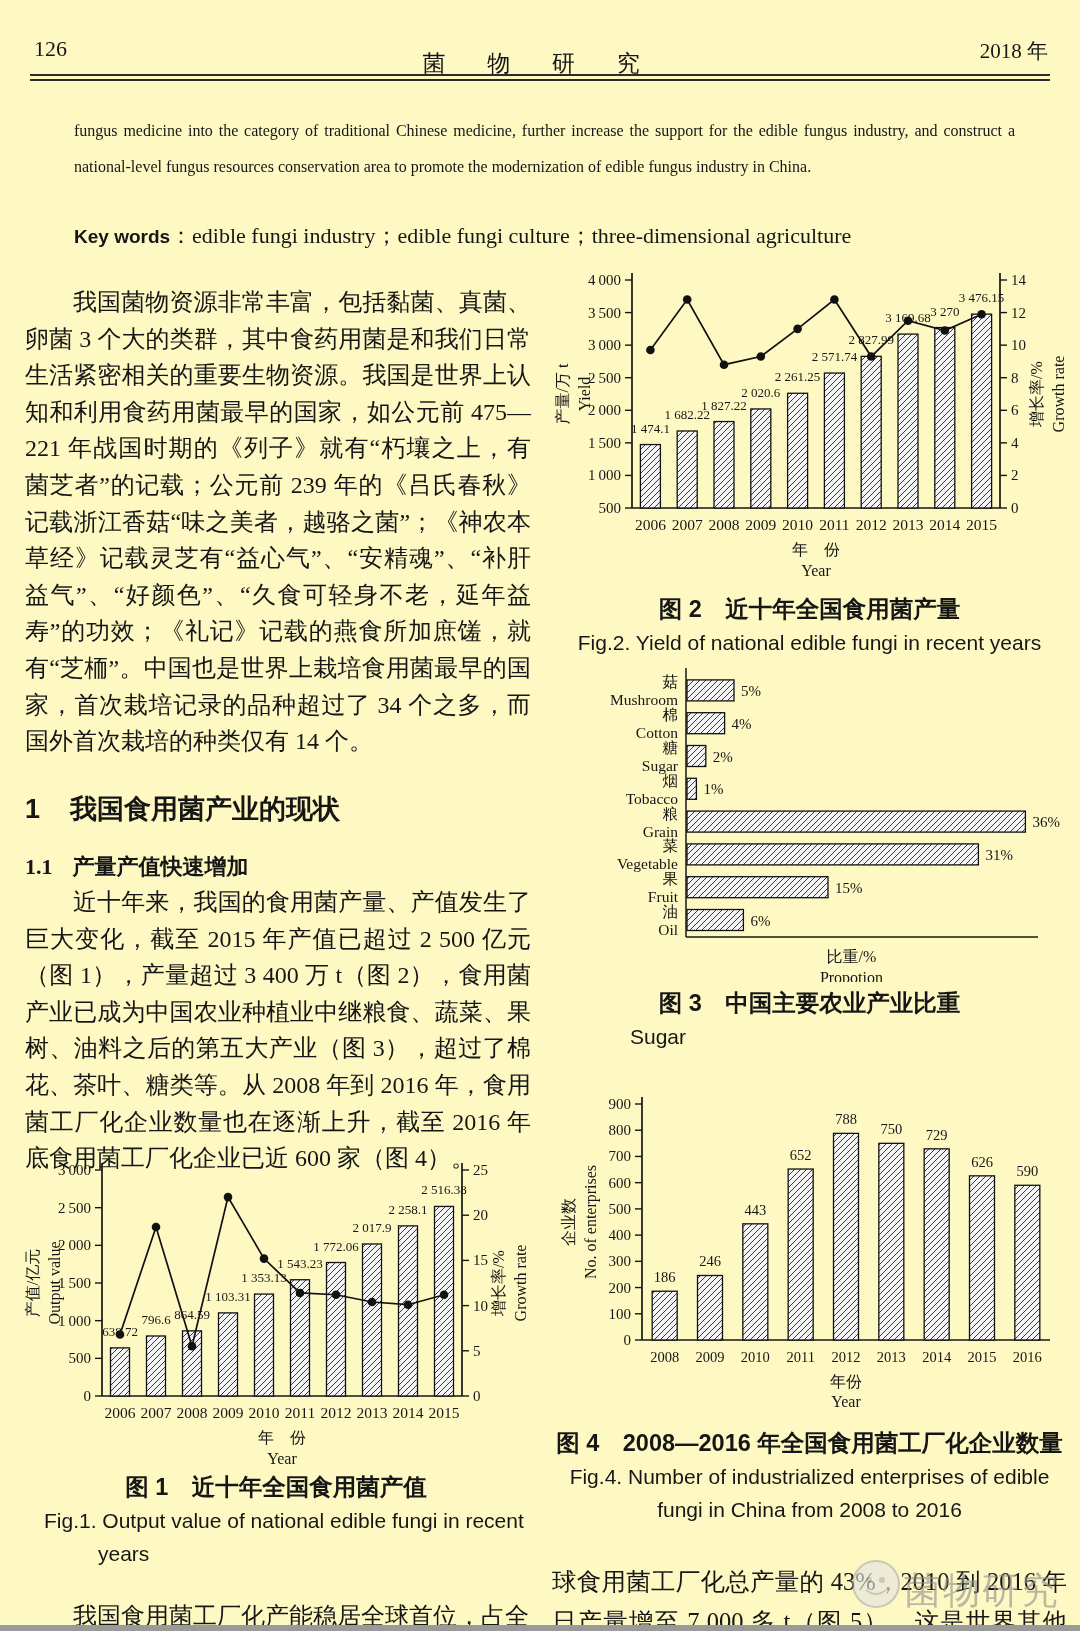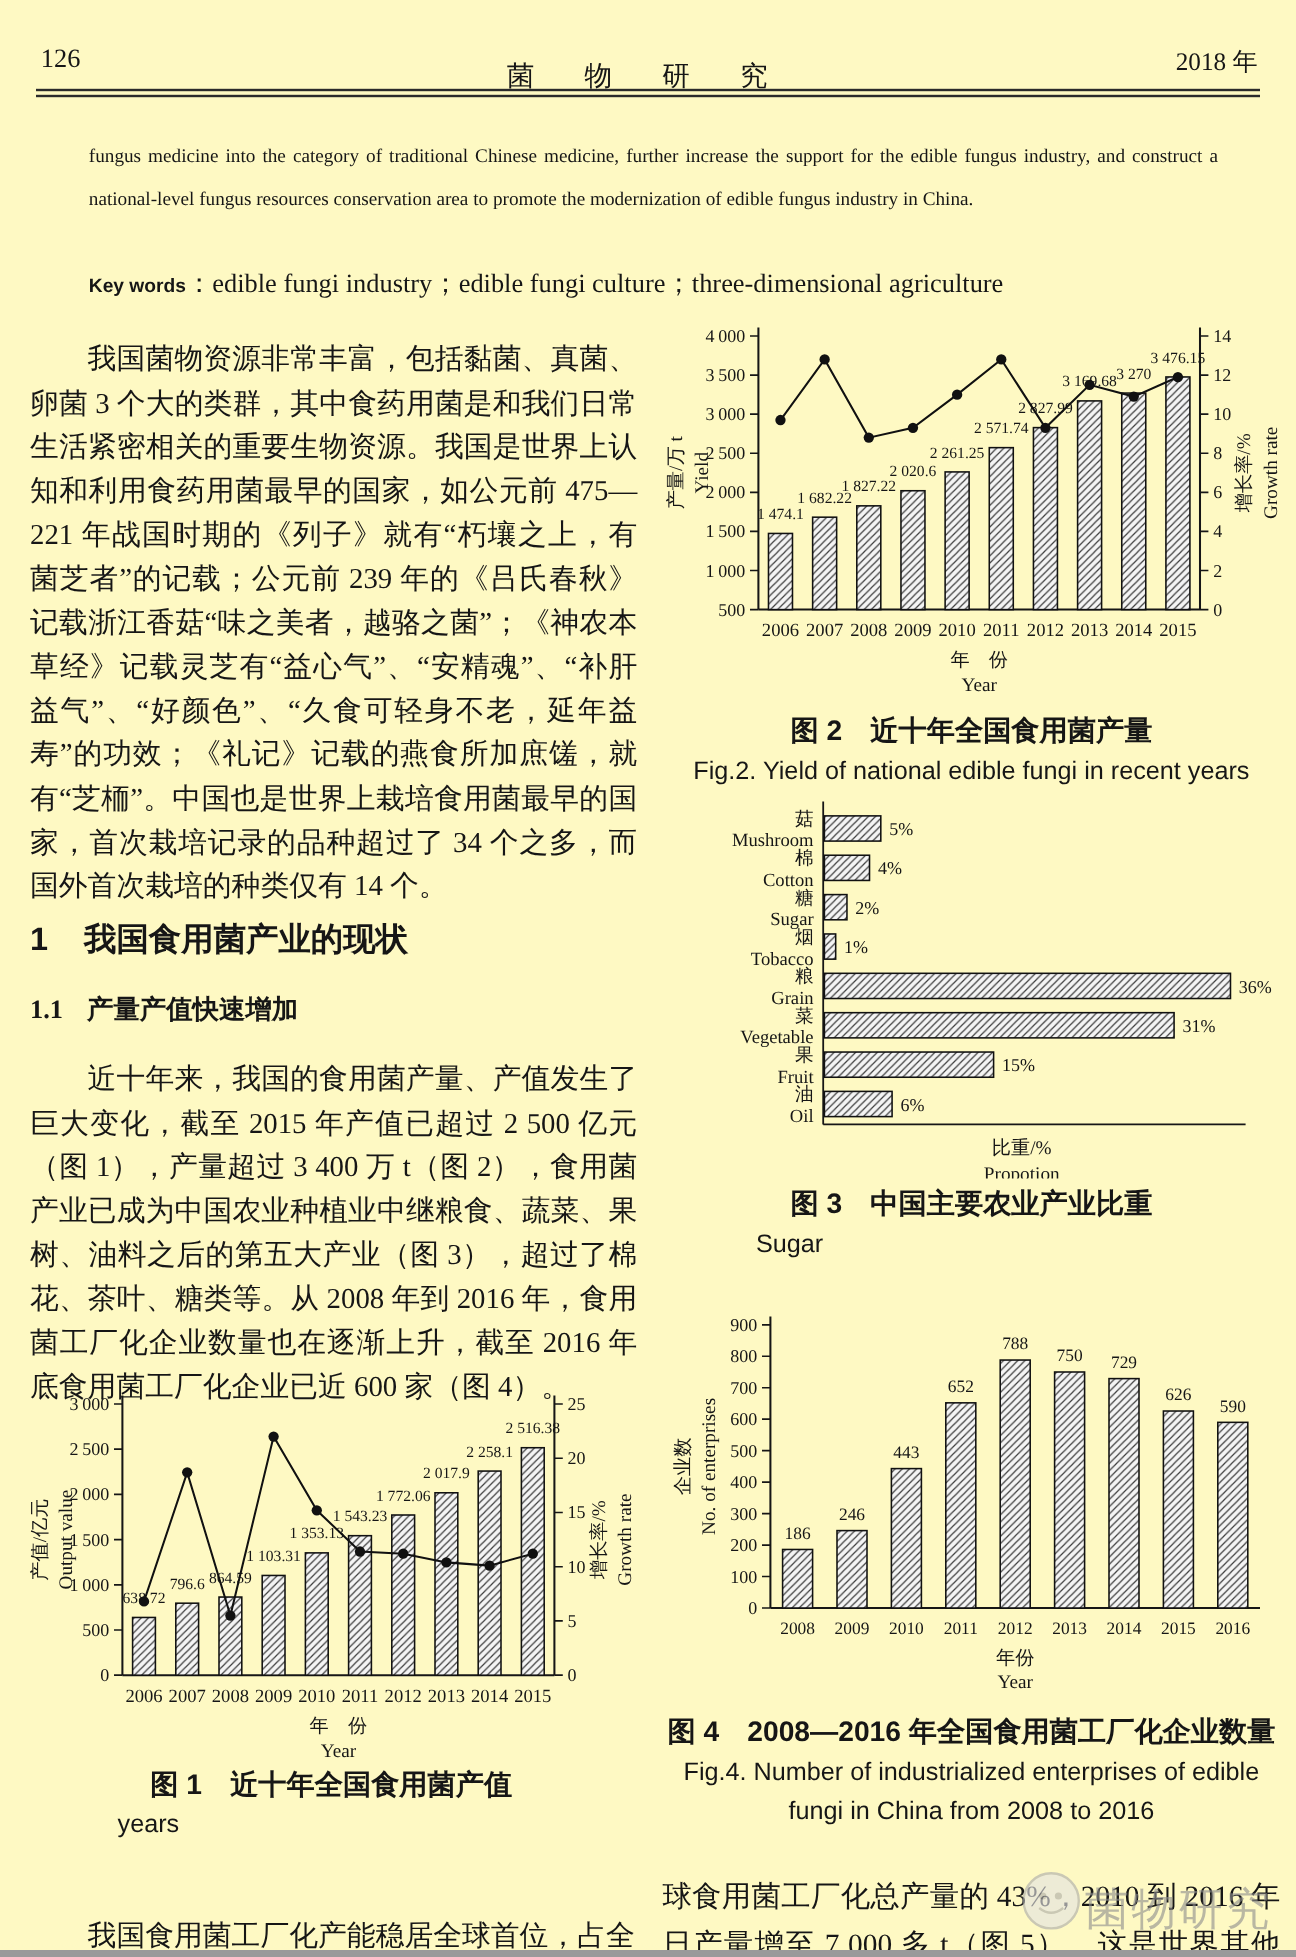--- a/index.html
+++ b/index.html
@@ -8,25 +8,25 @@
   
   .hdr{position:absolute;top:34px;left:32px;right:32px;height:32px;}
   .pnum{position:absolute;left:2px;top:2px;font-size:22px;}
   .jtitle{position:absolute;left:0;right:0;top:14px;text-align:center;font-size:23px;letter-spacing:18px;}
   .jyear{position:absolute;right:0;top:3px;font-size:21px;}
   .rule{position:absolute;left:30px;right:30px;top:74px;height:3px;
         border-top:2px solid #2b2b2b;border-bottom:2px solid #2b2b2b;}
   
   .abstract{position:absolute;left:74px;width:941px;top:97px;font-size:16px;line-height:35.5px;text-align:justify;}
   .kw{position:absolute;left:74px;width:941px;top:199px;font-size:22px;}
-  .kw .kwlab{font-family:"Liberation Sans",sans-serif;font-weight:700;font-size:16px;}
+  .kw .kwlab{font-family:"Liberation Sans",sans-serif;font-weight:700;font-size:19px;}
   
   .zh{font-size:24px;line-height:36.6px;text-align:justify;}
   .ind{text-indent:2em;}
-  .blk{position:absolute;}
+  .blk{position:absolute;margin-top:26px;}
   .h1{font-family:"Liberation Sans","DejaVu Sans",sans-serif;font-weight:700;font-size:27px;}
   .h1 .no{margin-right:30px;}
   .h2{font-family:Liberation Serif, serif;font-weight:700;font-size:22px;}
   .h2 .no{margin-right:20px;}
   
   .fig-block{position:absolute;}
   .chart{line-height:0;}
   .page svg text{font-family:"Liberation Serif",serif;fill:#161616;}
   .cap-zh{font-family:"Liberation Sans","DejaVu Sans",sans-serif;font-weight:700;font-size:23.5px;
           text-align:center;line-height:34px;margin-top:4px;}
@@ -144,20 +144,21 @@
           <circle cx="388" cy="152.69600000000003" r="4.3" fill="#111"></circle>
           <circle cx="424" cy="142.752" r="4.3" fill="#111"></circle>
           <text x="262" y="291" font-size="16" text-anchor="middle">年　份</text>
           <text x="262" y="312" font-size="16" text-anchor="middle">Year</text>
           <text transform="translate(18,131) rotate(-90)" font-size="16" text-anchor="middle">产值/亿元</text>
           <text transform="translate(40,131) rotate(-90)" font-size="16" text-anchor="middle">Output value</text>
           <text transform="translate(484,131) rotate(-90)" font-size="16" text-anchor="middle">增长率/%</text>
           <text transform="translate(506,131) rotate(-90)" font-size="16" text-anchor="middle">Growth rate</text>
         </svg></div>
     <div class="cap-zh">图 1　近十年全国食用菌产值</div>
+    <div class="cap-en hang1">Fig.1. Output value of national edible fungi in recent</div>
     <div class="cap-en hang2">years</div>
   </div>
 
   <p class="blk zh ind" style="left:25px;top:1572px;width:506px;">我国食用菌工厂化产能稳居全球首位，占全</p>
 
   <div class="fig-block" style="left:552px;top:256px;width:515px;">
     <div class="chart" id="fig2-mount"><svg width="515" height="332">
           <defs>
             <pattern id="fig2-mount-p" width="6" height="6" patternUnits="userSpaceOnUse">
               <rect width="6" height="6" fill="#f4f4f4"></rect>

